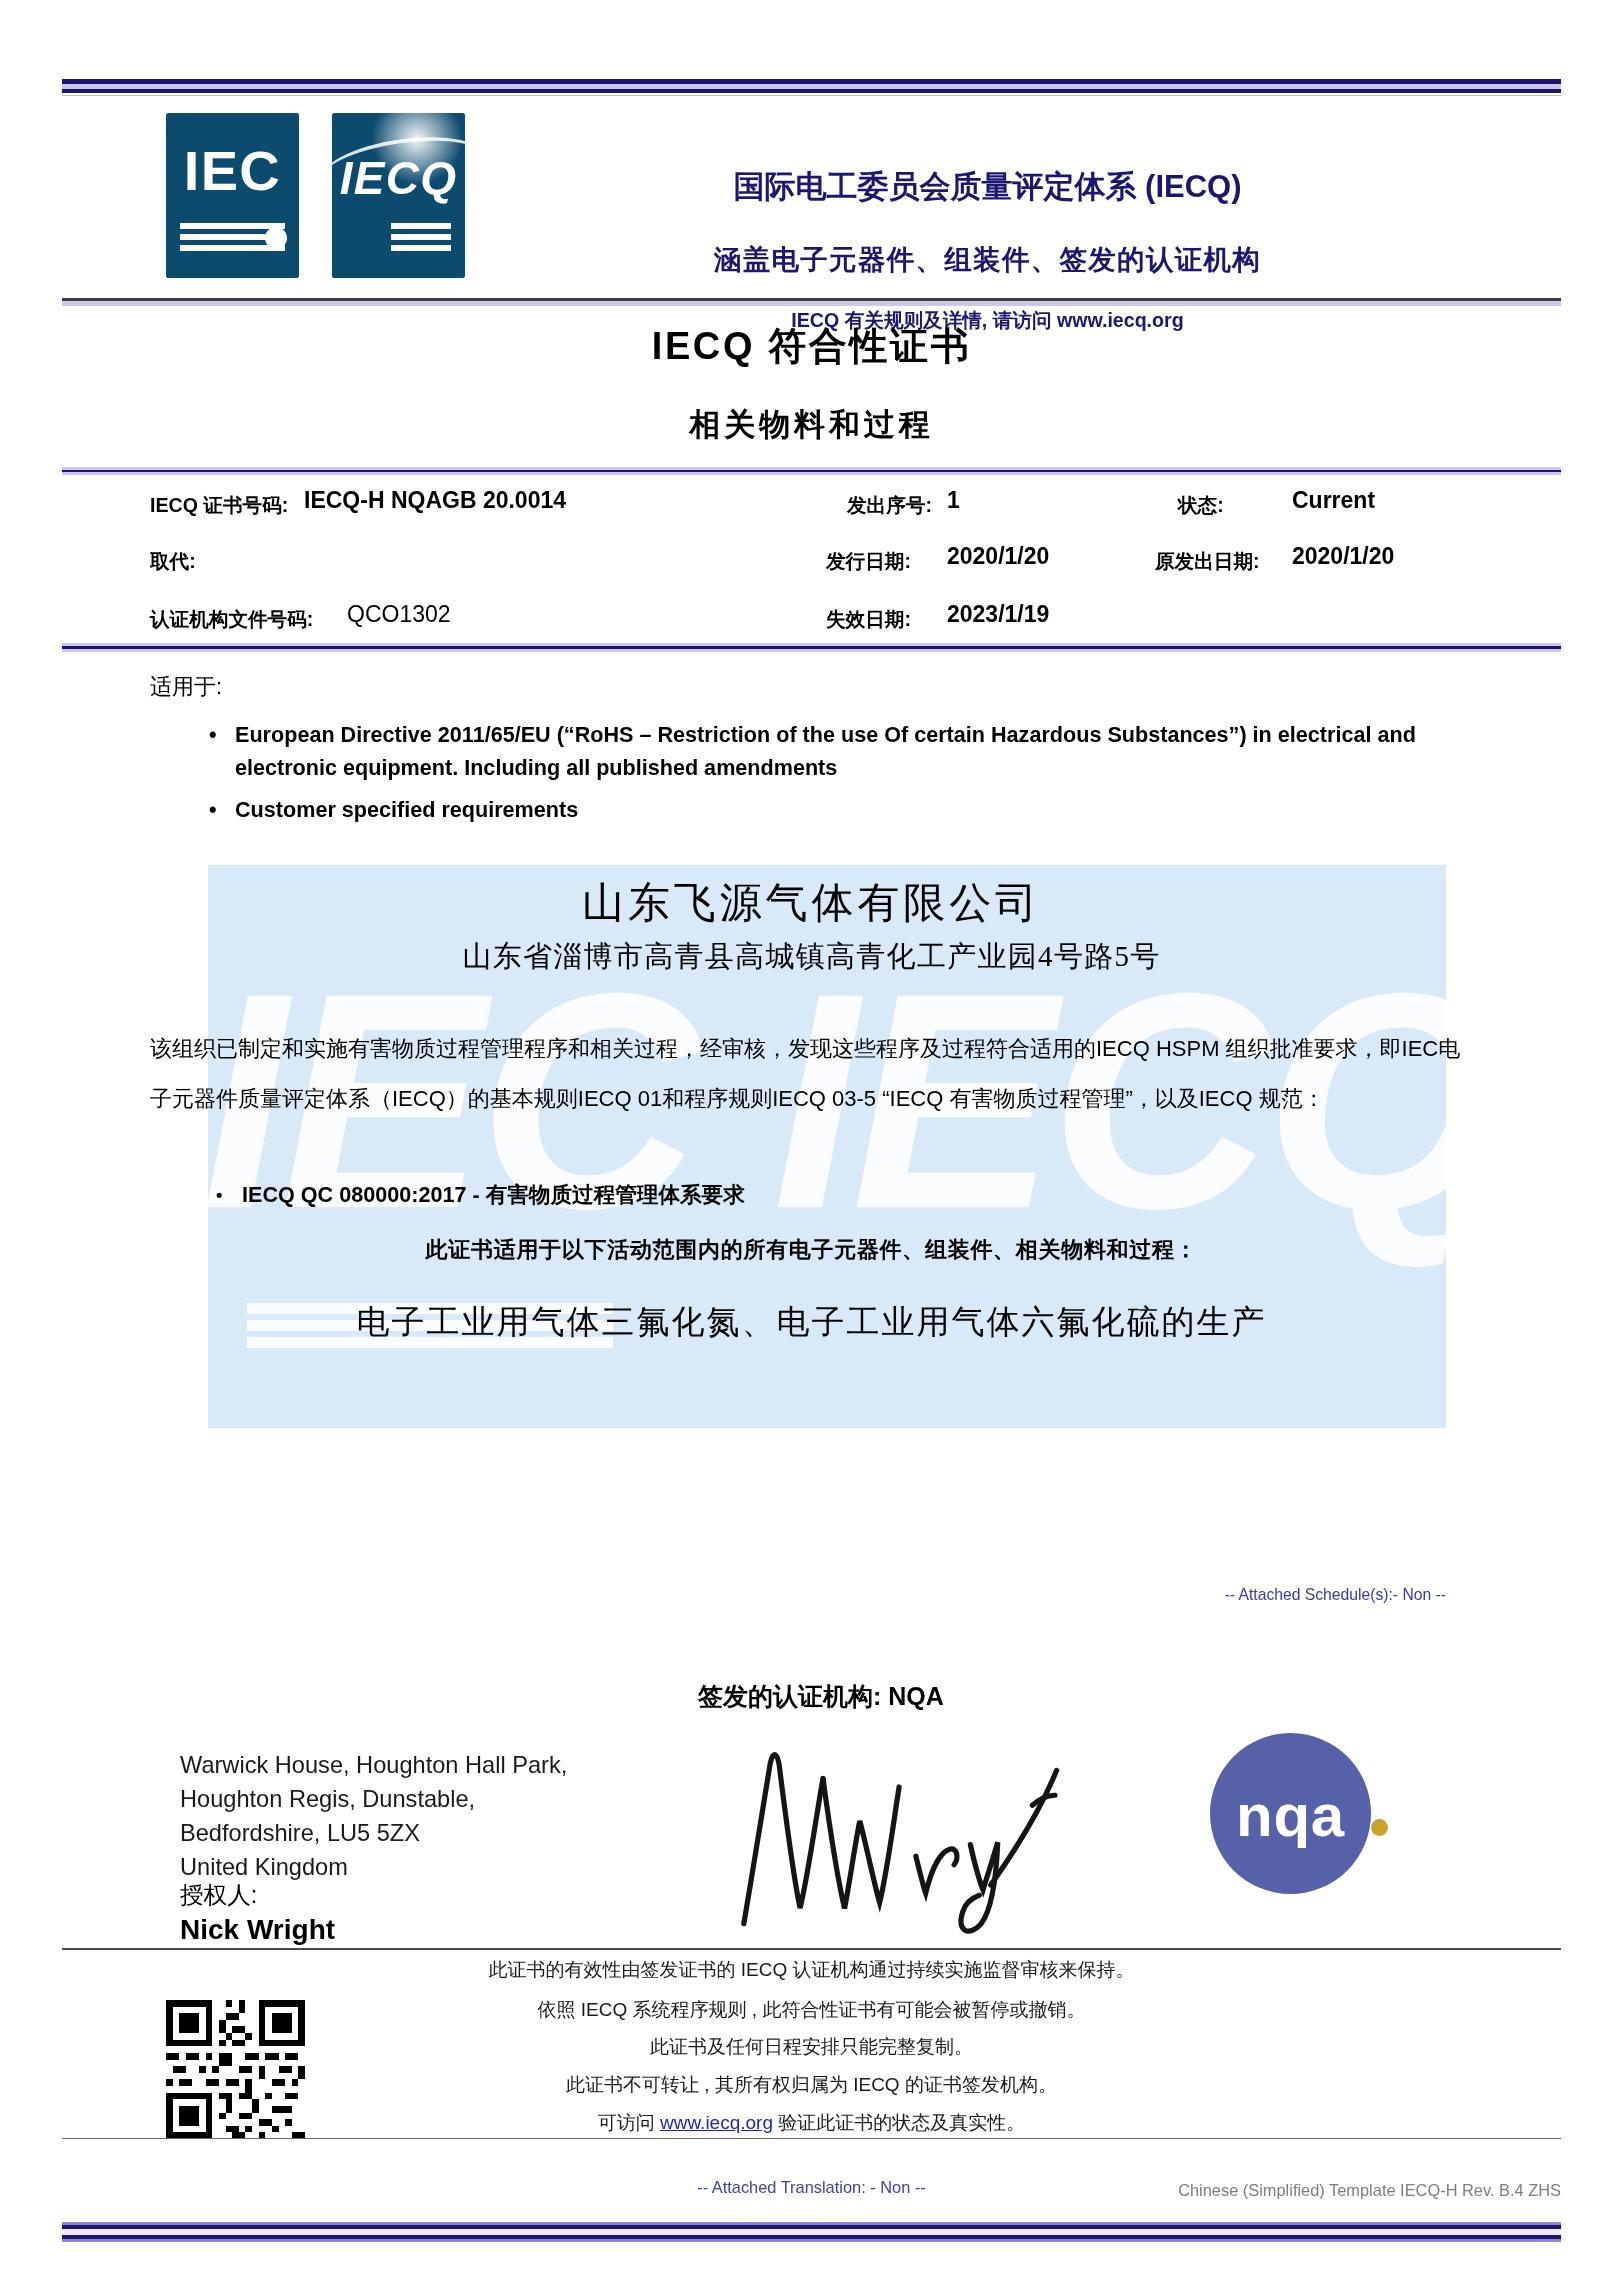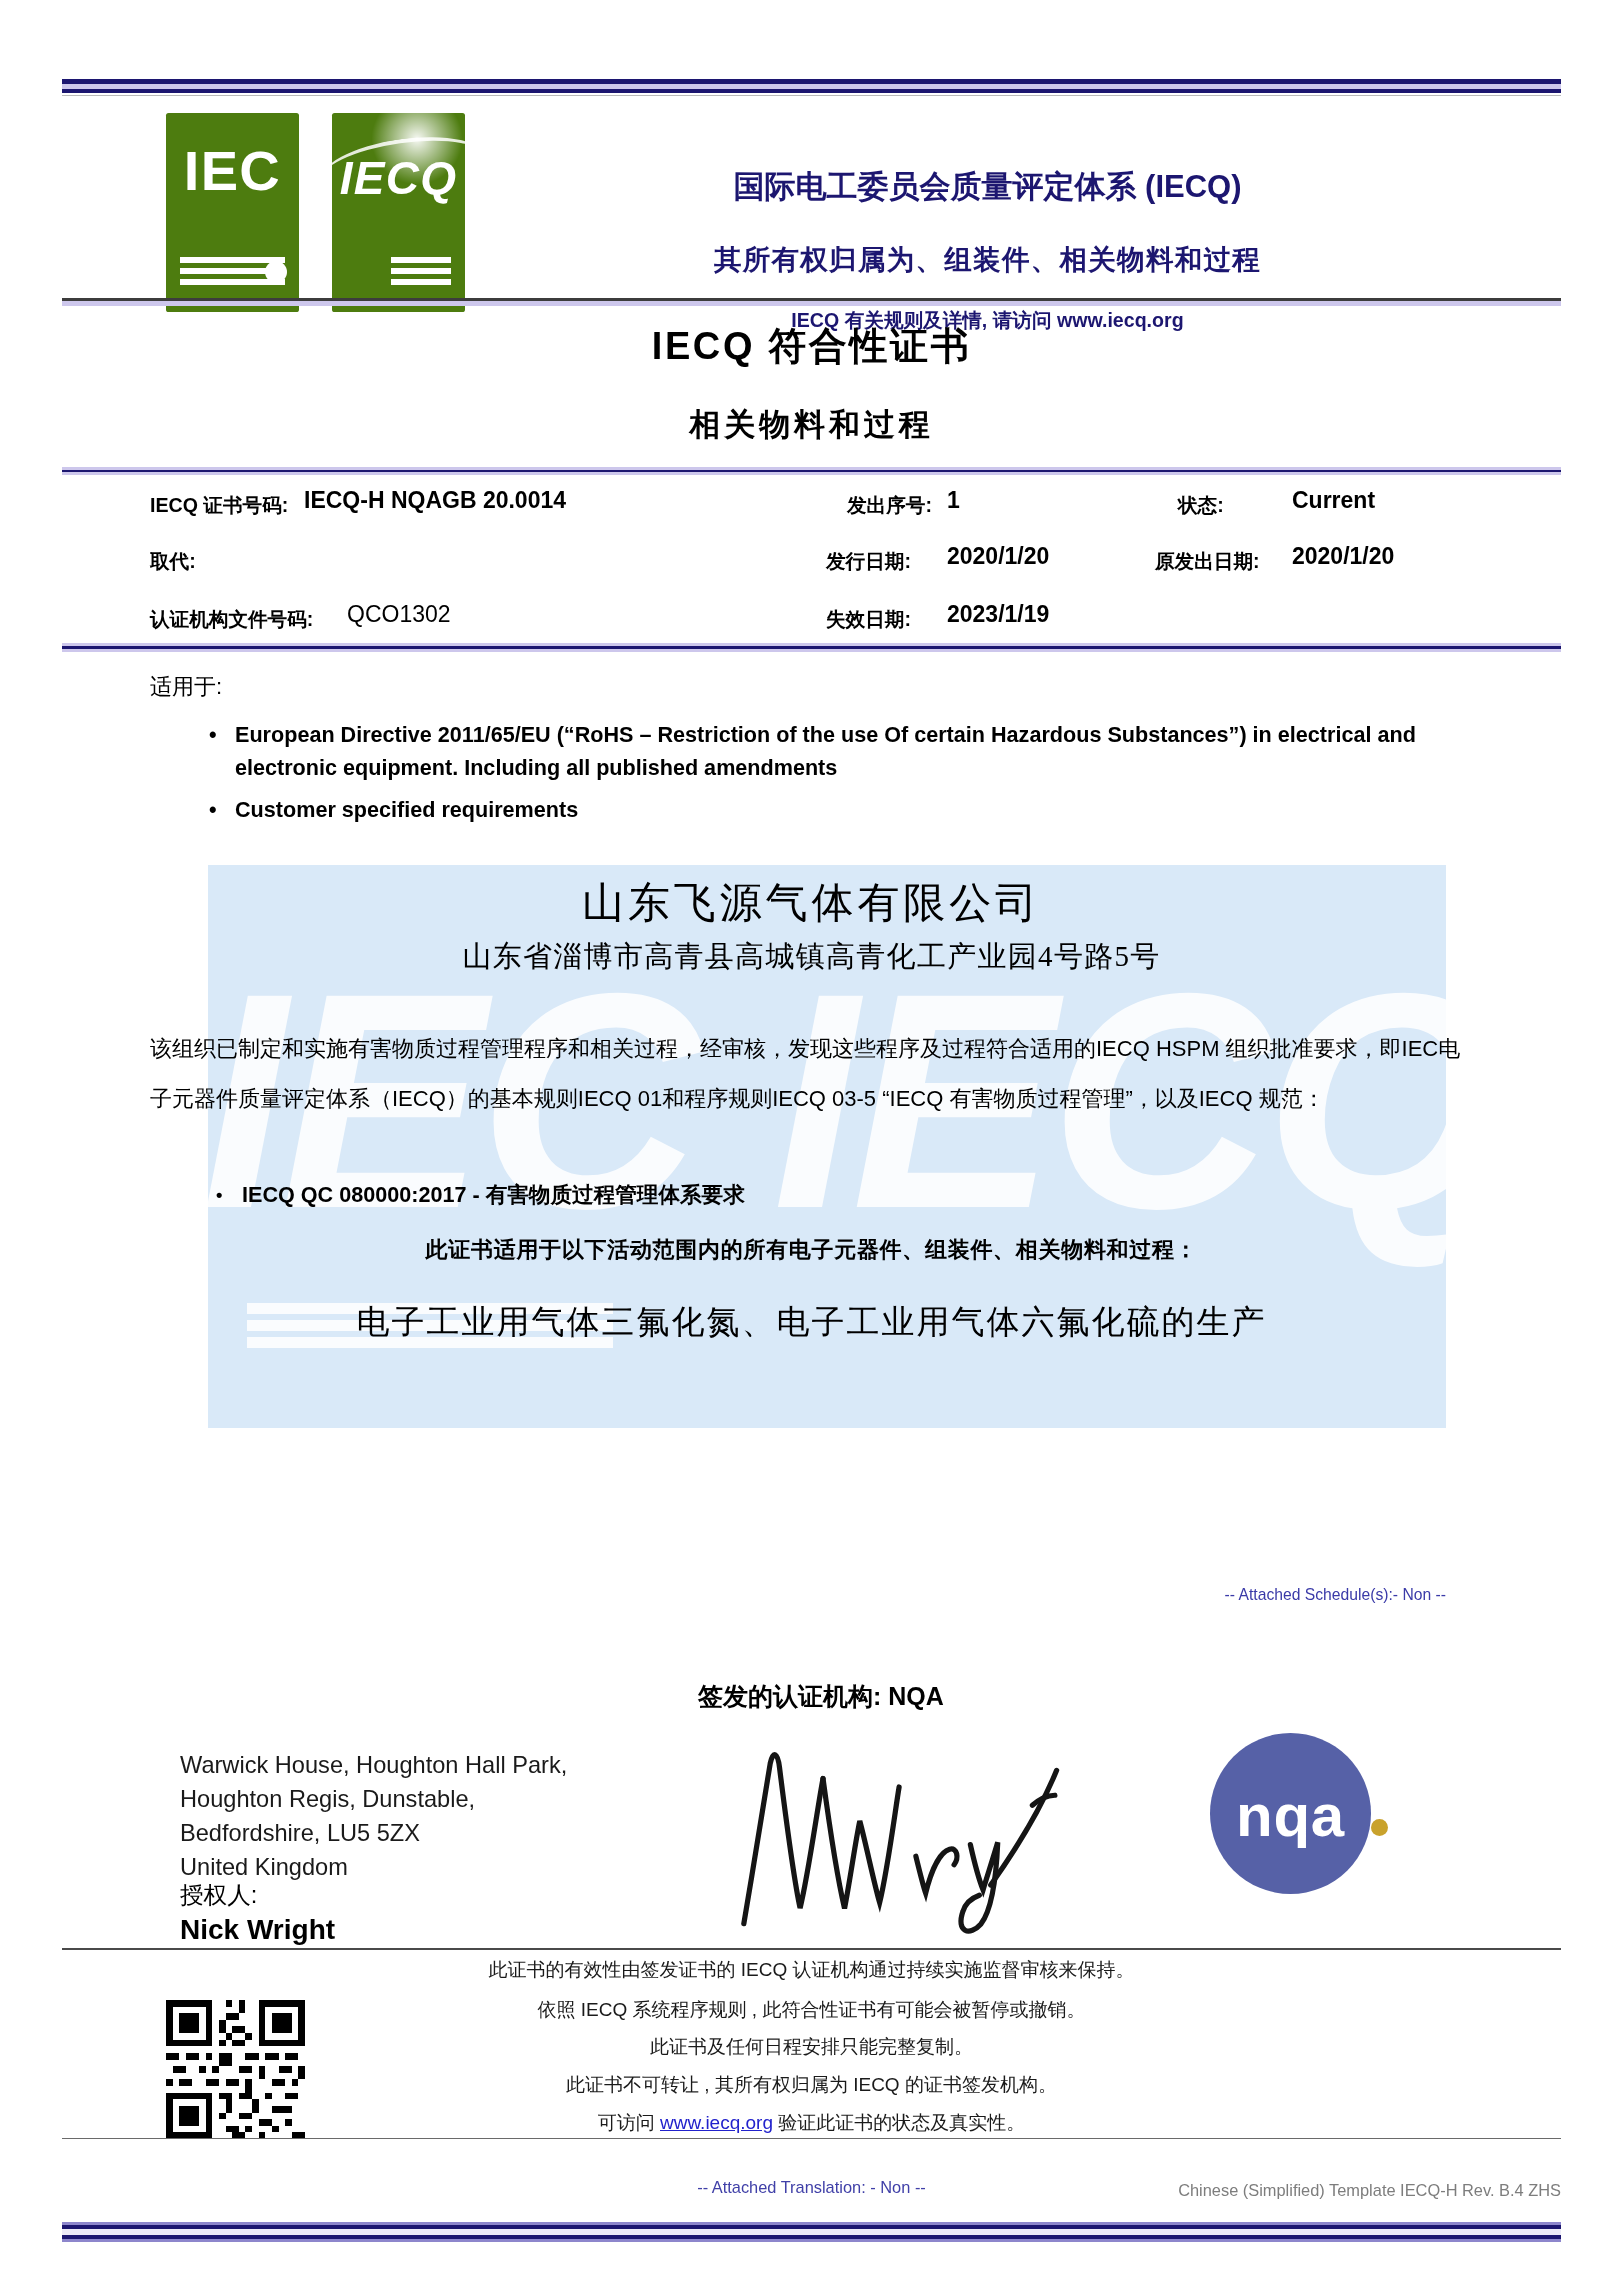--- a/index.html
+++ b/index.html
@@ -16,21 +16,21 @@
     background:linear-gradient(to bottom,#3c3c3c 0,#3c3c3c 3.3px,#cdc7ec 3.3px,#cdc7ec 8.5px,transparent 8.5px);}
   .band-thin{top:467px;height:7.9px;
     background:linear-gradient(to bottom,#cdc7ec 0,#cdc7ec 2.6px,#1c1670 2.6px,#1c1670 5.2px,#cdc7ec 5.2px,#cdc7ec 7.9px);}
   .band-tablebottom{top:643px;height:9.2px;
     background:linear-gradient(to bottom,#cdc7ec 0,#cdc7ec 2.6px,#1c1670 2.6px,#1c1670 5.9px,#cdc7ec 5.9px,#cdc7ec 9.2px);}
   .band-bottom{top:2222px;height:21px;
     background:linear-gradient(to bottom,#8d86cc 0,#8d86cc 2.6px,#1c1670 2.6px,#1c1670 7.2px,#ece9f7 7.2px,#ece9f7 13px,#1c1670 13px,#1c1670 17px,#8d86cc 17px,#8d86cc 19.6px,transparent 19.6px);}
   .rule{position:absolute;left:62px;width:1499px;height:2px;background:#4a4a4a;}
 
   
-  .logo{position:absolute;top:113px;width:133px;height:199px;background:#4d7c0f;border-radius:2.6px;overflow:hidden;}
+  .logo{position:absolute;top:113px;width:133px;height:165px;background:#0c4a6e;border-radius:2.6px;overflow:hidden;}
   .logo-iec{left:166px;}
   .logo-iecq{left:332px;}
   .logo .big{position:absolute;top:25px;left:0;width:100%;text-align:center;
     color:#fff;font-weight:700;font-size:56px;letter-spacing:1.3px;}
   .logo-iecq .big{font-style:italic;font-size:46px;top:38px;}
   .logo .bars{position:absolute;left:14.4px;right:14.4px;bottom:26px;height:29px;}
   .logo .bars span{display:block;height:5.9px;background:#fff;margin-bottom:5.2px;}
   .logo .dot{position:absolute;right:11.8px;bottom:29px;width:22px;height:22px;border-radius:50%;background:#fff;}
   .logo-iecq .glow{position:absolute;top:-19.6px;left:39px;width:92px;height:92px;border-radius:50%;
     background:radial-gradient(circle,rgba(255,255,255,.95) 0,rgba(255,255,255,.35) 45%,rgba(255,255,255,0) 70%);}
@@ -114,21 +114,21 @@
     <div class="swoosh"></div>
     <div class="big">IECQ</div>
     <div class="bars" style="left:59px;">
         <span></span>
         <span></span>
         <span></span>
       </div>
   </div>
   <div class="hdr-text">
     <div class="hdr-title">国际电工委员会质量评定体系 (IECQ)</div>
-    <div class="hdr-sub">其所有权归属为、组装件、相关物料和过程</div>
+    <div class="hdr-sub">涵盖电子元器件、组装件、签发的认证机构</div>
     <div class="hdr-info">IECQ 有关规则及详情, 请访问 www.iecq.org</div>
   </div>
   <div class="band band-headersep"></div>
 
   <div class="cert-title">IECQ 符合性证书</div>
   <div class="cert-sub">相关物料和过程</div>
   <div class="band band-thin"></div>
 
   <div class="cell lbl" style="left:150px;top:492px;">IECQ 证书号码:</div>
   <div class="cell val" style="left:304px;top:487px;">IECQ-H NQAGB 20.0014</div>

